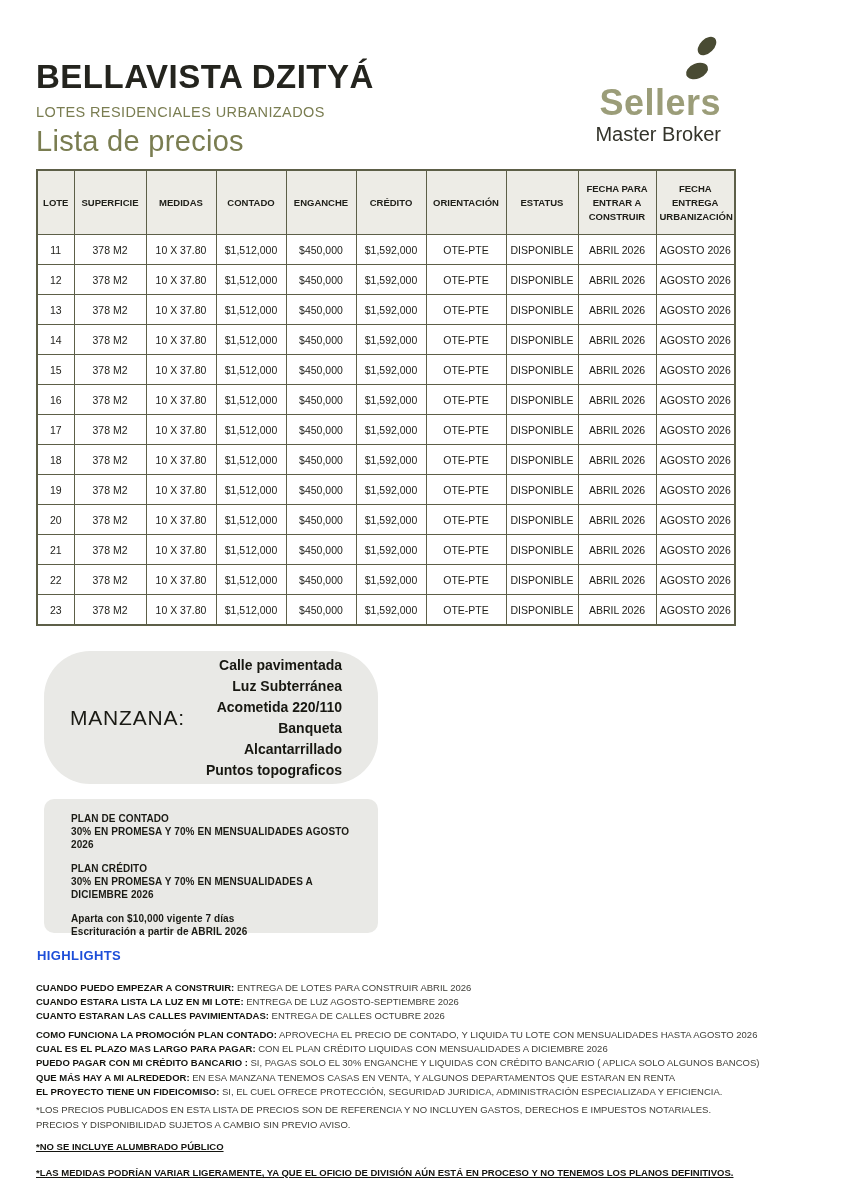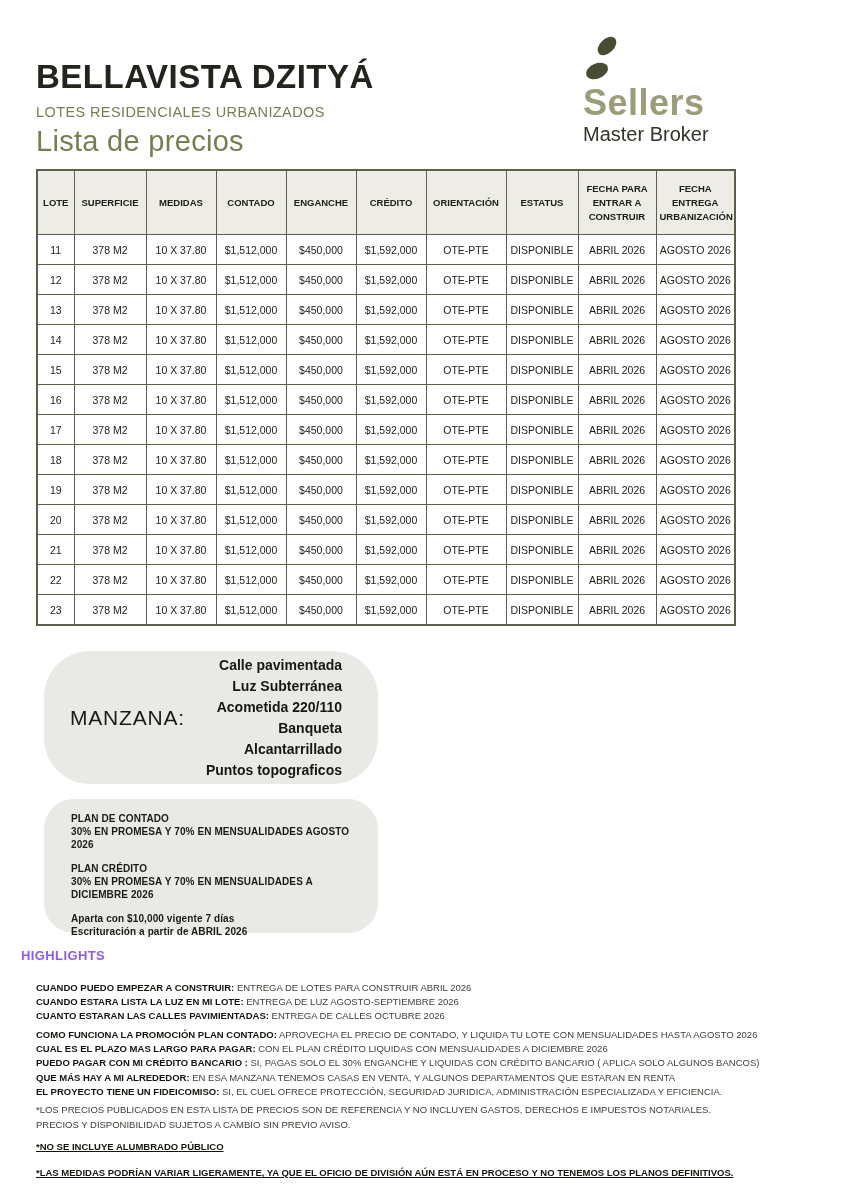--- a/index.html
+++ b/index.html
@@ -29,21 +29,21 @@
   .doc-subtitle{
     position:absolute;left:36px;top:104px;
     font-size:14.5px;font-weight:500;letter-spacing:.4px;color:var(--olive);
   }
   .doc-pagetitle{
     position:absolute;left:36px;top:125px;
     font-size:29px;font-weight:400;letter-spacing:.3px;color:var(--olive);
   }
   .logo{
     position:absolute;left:583px;top:34px;width:138px;
-    display:flex;flex-direction:column;align-items:flex-start;
+    display:flex;flex-direction:column;align-items:flex-end;
   }
   .logo-icon{height:50px;display:block;}
   .logo-brand{font-size:36px;font-weight:700;color:var(--sage);line-height:1.05;letter-spacing:.5px;}
   .logo-tagline{font-size:20px;font-weight:500;color:#33332a;margin-top:1px;}
   
   table.price-table{
     position:absolute;left:36px;top:169px;
     width:698px;table-layout:fixed;border-collapse:collapse;
     border:2px solid var(--tbl-border);
   }
@@ -68,31 +68,31 @@
   .incluye-label{
     margin-left:26px;font-size:21px;font-weight:400;letter-spacing:.8px;color:#1b1b15;
   }
   .incluye-items{
     margin-left:auto;margin-right:36px;text-align:right;
     font-size:14px;font-weight:600;line-height:21px;color:#171711;
   }
   
   .plans-box{
     position:absolute;left:44px;top:799px;width:334px;height:134px;
-    background:var(--box-bg);border-radius:30px;
+    background:var(--box-bg);border-radius:10px;
     padding:13px 14px 0 27px;
   }
   .plans-box .plan-para{margin-bottom:11px;}
   .plans-box div{
     font-size:10px;font-weight:700;line-height:13px;color:#1b1b15;letter-spacing:.1px;
   }
   
   .hl-heading{
-    position:absolute;left:21px;top:948px;
-    font-size:13px;font-weight:600;letter-spacing:.4px;color:#8b5cf6;
+    position:absolute;left:37px;top:948px;
+    font-size:13px;font-weight:600;letter-spacing:.4px;color:#1d4ed8;
   }
   .qa-block{position:absolute;left:36px;width:760px;}
   .qa-block1{top:981px;}
   .qa-block2{top:1028px;}
   .qa-line{font-size:9.5px;line-height:14.2px;white-space:nowrap;}
   .qa-label{font-weight:700;color:#14140f;}
   .qa-text{font-weight:400;color:var(--ink-soft);}
   .disclaimer{position:absolute;left:36px;top:1103px;width:760px;}
   .disclaimer div{font-size:9.5px;line-height:14.5px;font-weight:400;color:#3c3c36;}
   .note{

